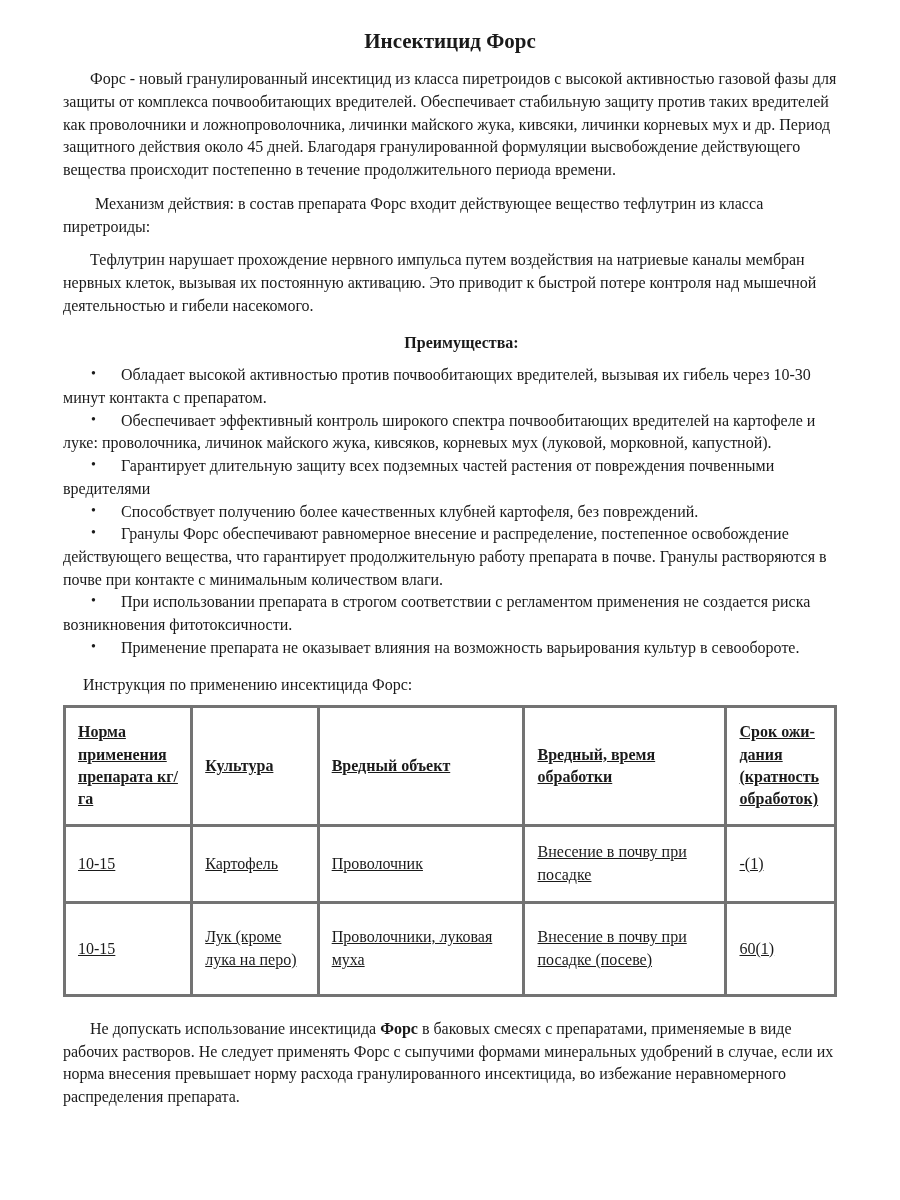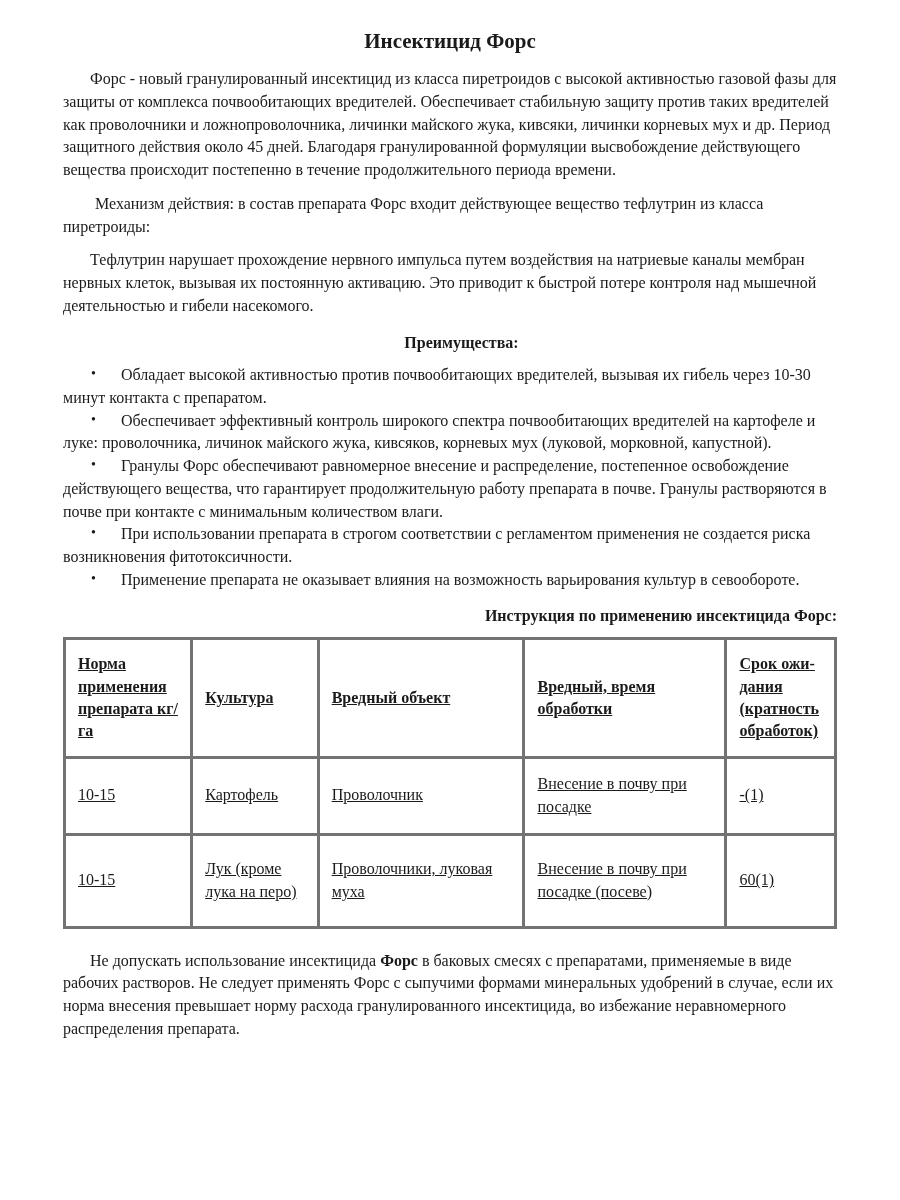--- a/index.html
+++ b/index.html
@@ -51,25 +51,24 @@
   }
   .bullet-dot {
     display: inline-block;
     margin-left: 28px;
     width: 30px;
     font-size: 14px;
     vertical-align: top;
   }
   .instr-heading {
     font-size: 16px;
-    font-weight: bold;
+    font-weight: normal;
     line-height: 1.42;
     margin: 14px 0 9px 0;
     padding-left: 20px;
-    text-align: right;
   }
   table.usage-table {
     width: 100%;
     border-collapse: collapse;
     table-layout: fixed;
     margin: 0 0 21px 0;
   }
   table.usage-table col.c1 { width: 16.5%; }
   table.usage-table col.c2 { width: 16.4%; }
   table.usage-table col.c3 { width: 26.7%; }
@@ -111,20 +110,22 @@
 
   <p class="body-par mech-par">Механизм действия: в состав препарата Форс входит действующее вещество тефлутрин из класса пиретроиды:</p>
 
   <p class="body-par">Тефлутрин нарушает прохождение нервного импульса путем воздействия на натриевые каналы мембран нервных клеток, вызывая их постоянную активацию. Это приводит к быстрой потере контроля над мышечной деятельностью и гибели насекомого.</p>
 
   <h2 class="section-heading">Преимущества:</h2>
 
   <div class="adv-list">
     <p class="bullet-item"><span class="bullet-dot">•</span><span>Обладает высокой активностью против почвообитающих вредителей, вызывая их гибель через 10-30 минут контакта с препаратом.</span></p>
     <p class="bullet-item"><span class="bullet-dot">•</span><span>Обеспечивает эффективный контроль широкого спектра почвообитающих вредителей на картофеле и луке: проволочника, личинок майского жука, кивсяков, корневых мух (луковой, морковной, капустной).</span></p>
+    <p class="bullet-item"><span class="bullet-dot">•</span><span>Гарантирует длительную защиту всех подземных частей растения от повреждения почвенными вредителями</span></p>
+    <p class="bullet-item"><span class="bullet-dot">•</span><span>Способствует получению более качественных клубней картофеля, без повреждений.</span></p>
     <p class="bullet-item"><span class="bullet-dot">•</span><span>Гранулы Форс обеспечивают равномерное внесение и распределение, постепенное освобождение действующего вещества, что гарантирует продолжительную работу препарата в почве. Гранулы растворяются в почве при контакте с минимальным количеством влаги.</span></p>
     <p class="bullet-item"><span class="bullet-dot">•</span><span>При использовании препарата в строгом соответствии с регламентом применения не создается риска возникновения фитотоксичности.</span></p>
     <p class="bullet-item"><span class="bullet-dot">•</span><span>Применение препарата не оказывает влияния на возможность варьирования культур в севообороте.</span></p>
   </div>
 
   <h2 class="instr-heading">Инструкция по применению инсектицида Форс:</h2>
 
   <table class="usage-table">
     <colgroup>
       <col class="c1">

